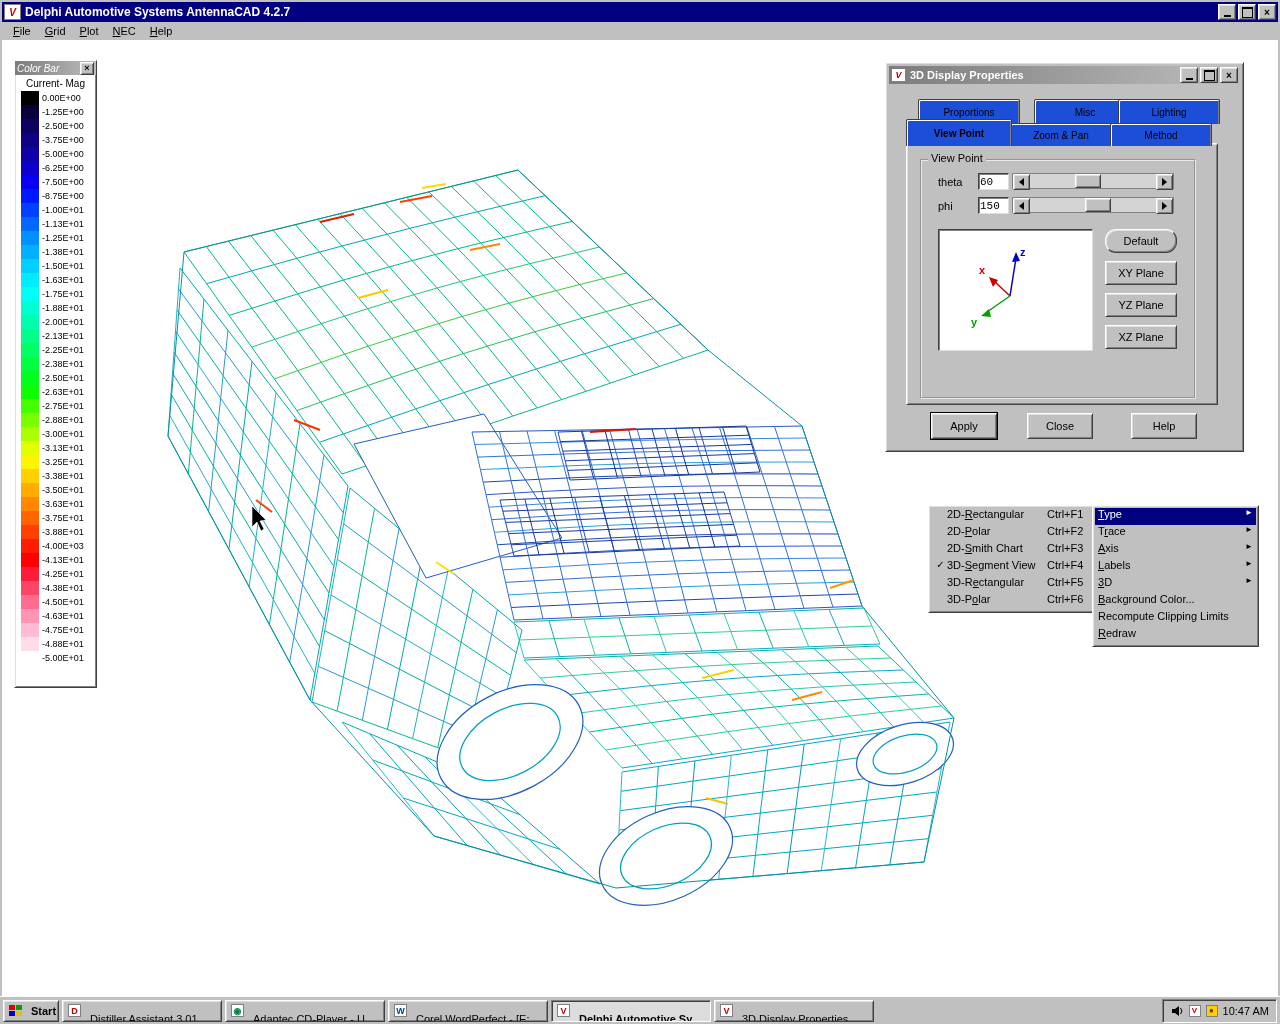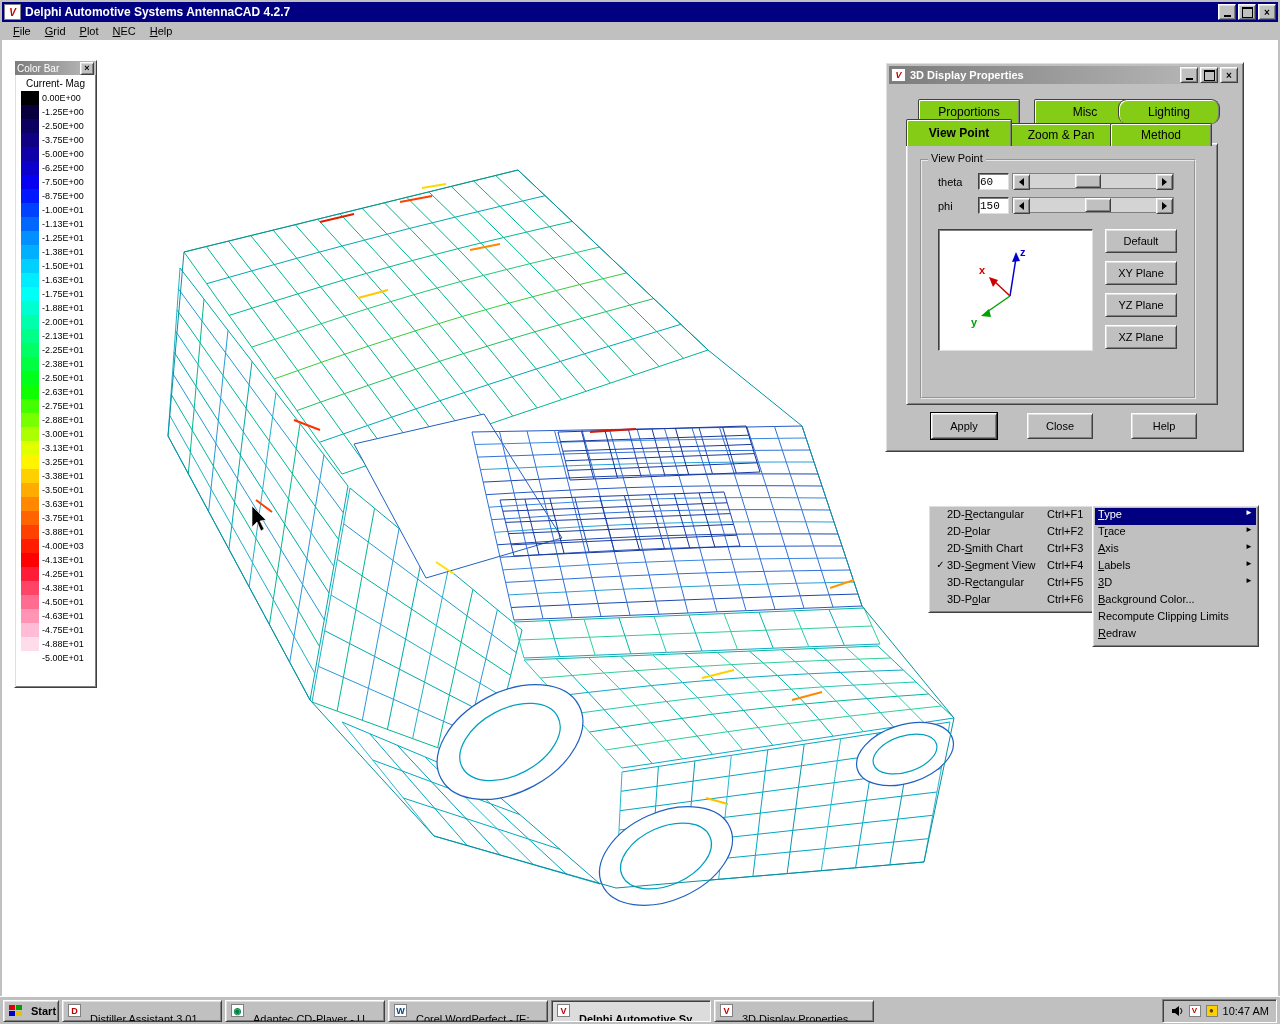--- a/index.html
+++ b/index.html
@@ -25,36 +25,36 @@
   .g-max{width:9px;height:8px;border:1px solid #000;border-top-width:2px;}
   .menubar{position:absolute;left:2px;top:22px;right:2px;height:18px;background:#c0c0c0;
       display:flex;align-items:center;padding-left:4px;}
   .menu-label{padding:2px 7px;font-size:11px;cursor:default;}
   .canvas{position:absolute;left:2px;top:40px;width:1276px;height:956px;background:#ffffff;}
   .plot-heading{position:absolute;left:528px;top:80px;font-size:30px;font-weight:bold;letter-spacing:1px;z-index:1;}
   
   .colorbar-win{position:absolute;left:14px;top:60px;width:81px;height:626px;background:#fff;z-index:20;}
   .cb-titlebar{height:14px;background:linear-gradient(90deg,#7c7c7c,#bdbdbd);display:flex;align-items:center;
       padding:0 2px;color:#fff;font-size:10px;}
-  .cb-title{flex:1;white-space:nowrap;overflow:hidden;}
+  .cb-title{flex:1;white-space:nowrap;overflow:hidden;font-style:italic;}
   .cb-close{width:12px;height:11px;font-size:9px;margin-left:1px;}
   .cb-subtitle{font-size:10px;text-align:center;margin:3px 0 2px 0;color:#000;}
   .cb-rows{margin-left:6px;}
   .cb-row{height:14px;display:flex;align-items:center;}
   .cb-swatch{width:18px;height:14px;flex:none;}
   .cb-label{font-size:9px;margin-left:3px;white-space:nowrap;}
   
   .dialog{position:absolute;left:885px;top:62px;width:357px;height:388px;z-index:20;}
   .dlg-titlebar{position:absolute;left:3px;top:3px;right:3px;height:18px;
       background:linear-gradient(90deg,#7c7c7c,#bdbdbd);display:flex;align-items:center;padding:0 2px;color:#fff;}
   .dlg-title{font-weight:bold;font-size:11px;flex:1;margin-left:4px;white-space:nowrap;}
-  .tab{position:absolute;background:#84cc16;border:1px solid #404040;border-bottom:none;
+  .tab{position:absolute;background:#1d4ed8;border:1px solid #404040;border-bottom:none;
       border-top-left-radius:2px;border-top-right-radius:2px;
       box-shadow:inset 1px 1px 0 #fff, inset -1px 0 0 #808080;
-      display:flex;align-items:center;justify-content:center;font-size:12px;}
+      display:flex;align-items:center;justify-content:center;font-size:10px;}
   .tab-panel{position:absolute;left:20px;top:80px;width:310px;height:260px;z-index:2;}
   .group{position:absolute;left:34px;top:96px;width:272px;height:236px;border:2px groove #e8e8e8;z-index:3;}
   .group-label{position:absolute;left:42px;top:89px;background:#c0c0c0;padding:0 3px;font-size:11px;z-index:4;}
   .dlg-lab{position:absolute;font-size:11px;z-index:4;}
   .dlg-field{position:absolute;width:27px;height:15px;font-size:11px;padding:0 1px;z-index:4;
       font-family:Liberation Mono, monospace;}
   .hscroll{position:absolute;width:162px;height:16px;display:flex;background:#d8d8d8;z-index:4;
       border:1px solid #808080;box-sizing:border-box;}
   .sb-btn{width:15px;height:100%;display:flex;align-items:center;justify-content:center;flex:none;}
   .sb-track{flex:1;position:relative;background:#d4d4d4;}
@@ -501,21 +501,21 @@
           <span class="g-min"></span>
         </span>
       <span class="win-btn bo">
           <span class="g-max"></span>
         </span>
       <span class="win-btn bo">×</span>
     </div>
 
     <div class="tab" style="left:32px;top:36px;width:100px;height:24px;z-index:1;">Proportions</div>
     <div class="tab" style="left:148px;top:36px;width:100px;height:24px;z-index:1;">Misc</div>
-    <div class="tab" style="left:232px;top:36px;width:100px;height:24px;z-index:1;border-radius:9px;">Lighting</div>
+    <div class="tab" style="left:232px;top:36px;width:100px;height:24px;z-index:1;">Lighting</div>
 
     <div class="tab" style="left:20px;top:56px;width:104px;height:26px;z-index:5;font-weight:bold;">View Point</div>
     <div class="tab" style="left:124px;top:60px;width:100px;height:22px;z-index:3;">Zoom &amp; Pan</div>
     <div class="tab" style="left:224px;top:60px;width:100px;height:22px;z-index:3;">Method</div>
 
     <div class="tab-panel bo"></div>
     <div class="group"></div>
     <span class="group-label">View Point</span>
 
     <span class="dlg-lab" style="left:52px;top:113px;">theta</span>
@@ -553,21 +553,21 @@
         <line x1="71" y1="66" x2="55" y2="51" stroke="#cc0000" stroke-width="1.5"></line>
         <polygon points="50,47 59,50 54,57" fill="#cc0000"></polygon>
         <line x1="71" y1="66" x2="48" y2="82" stroke="#00a000" stroke-width="1.5"></line>
         <polygon points="42,86 50,79 52,87" fill="#00a000"></polygon>
         <text x="81" y="26" font-size="11" font-weight="bold" fill="#0000cc">z</text>
         <text x="40" y="44" font-size="11" font-weight="bold" fill="#cc0000">x</text>
         <text x="32" y="96" font-size="11" font-weight="bold" fill="#00a000">y</text>
       </svg>
     </div>
 
-    <div class="side-btn bo" style="top:166px;">Default</div>
+    <div class="side-btn bo" style="top:166px;border-radius:11px;">Default</div>
     <div class="side-btn bo" style="top:198px;">XY Plane</div>
     <div class="side-btn bo" style="top:230px;">YZ Plane</div>
     <div class="side-btn bo" style="top:262px;">XZ Plane</div>
 
     <div class="bot-btn bo default-ring" style="left:45px;">Apply</div>
     <div class="bot-btn bo" style="left:141px;">Close</div>
     <div class="bot-btn bo" style="left:245px;">Help</div>
   </div>
 
   <div class="menu-pop bo" id="type-submenu" style="left:928px;top:505px;width:163px;">

